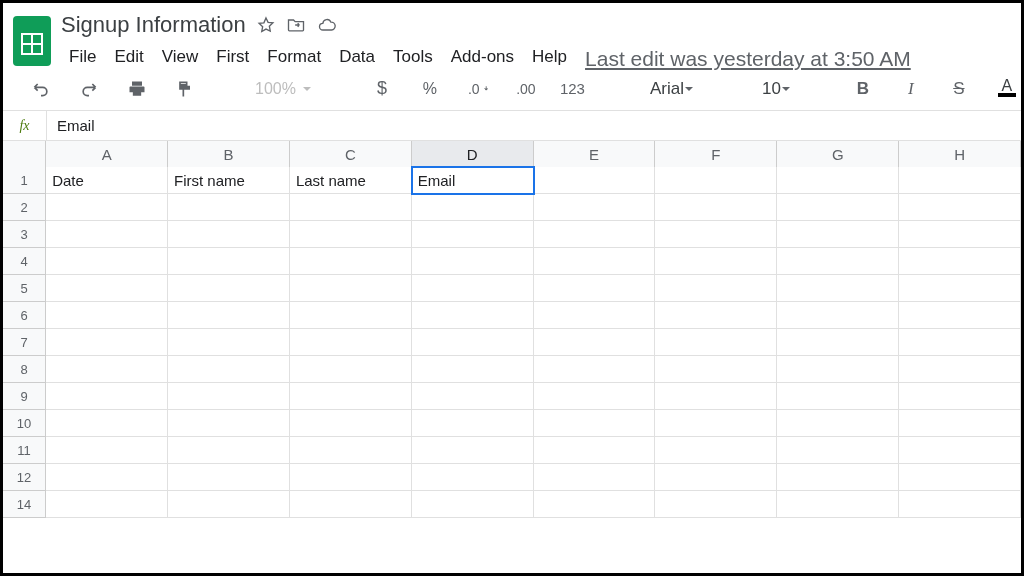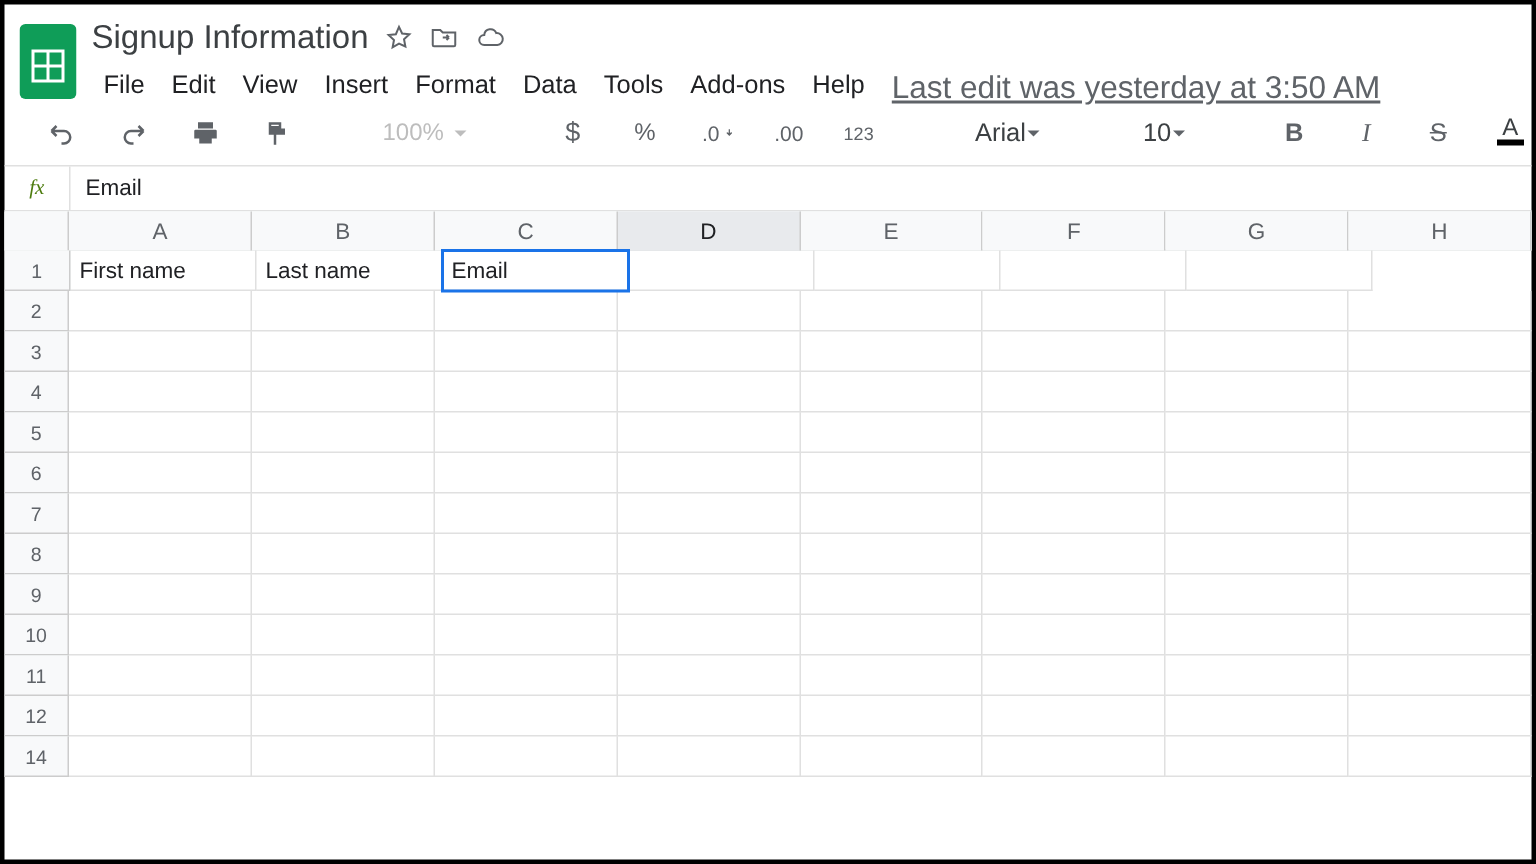--- a/index.html
+++ b/index.html
@@ -97,21 +97,21 @@
   .caret-down { color:#5f6368; }
   .bold { font-weight: bold; }
   .italic { font-style: italic; font-family: Georgia, serif; }
   .strike { text-decoration: line-through; }
   .text-color {
     display:flex; flex-direction:column; align-items:center; justify-content:center;
     line-height: 12px;
   }
   .text-color .bar { width: 18px; height: 4px; background:#000; margin-top:1px; }
   .disabled { color:#c0c0c0; }
-  .num-fmt { font-size: 12px; letter-spacing:0; display:flex; align-items:center; gap:3px;}
+  .num-fmt { font-size: 15px; letter-spacing:0; display:flex; align-items:center; gap:3px;}
   .pct { font-size: 16px; }
   .dollar { font-size: 18px; }
   
   .formula-bar {
     display:flex; align-items:center;
     height: 30px;
     border-bottom: 1px solid #e0e0e0;
     font-size: 15px;
   }
   .fx-label {
@@ -210,21 +210,21 @@
       <span class="title-icon">
         <svg width="22" height="20" viewBox="0 0 24 24">
               <path fill="none" stroke="#5f6368" stroke-width="1.6" d="M7 18a4 4 0 0 1 0-8 5 5 0 0 1 9.6-1.5A4.5 4.5 0 0 1 17.5 18H7z"></path>
             </svg>
       </span>
     </div>
     <div class="menubar">
       <span class="menu-item">File</span>
       <span class="menu-item">Edit</span>
       <span class="menu-item">View</span>
-      <span class="menu-item">Insert</span>
+      <span class="menu-item">First</span>
       <span class="menu-item">Format</span>
       <span class="menu-item">Data</span>
       <span class="menu-item">Tools</span>
       <span class="menu-item">Add-ons</span>
       <span class="menu-item">Help</span>
       <span class="last-edit">Last edit was yesterday at 3:50 AM</span>
     </div>
   </div>
 </div>
 
@@ -346,20 +346,21 @@
         <div class="col-h">C</div>
         <div class="col-h selected">D</div>
         <div class="col-h">E</div>
         <div class="col-h">F</div>
         <div class="col-h">G</div>
         <div class="col-h">H</div>
       </div>
 
 <div class="grid-row">
         <div class="row-h">1</div>
+        <div class="cell">Date</div>
         <div class="cell">First name</div>
         <div class="cell">Last name</div>
         <div class="cell active">Email</div>
         <div class="cell"></div>
         <div class="cell"></div>
         <div class="cell"></div>
         <div class="cell"></div>
       </div>
       <div class="grid-row">
         <div class="row-h">2</div>

